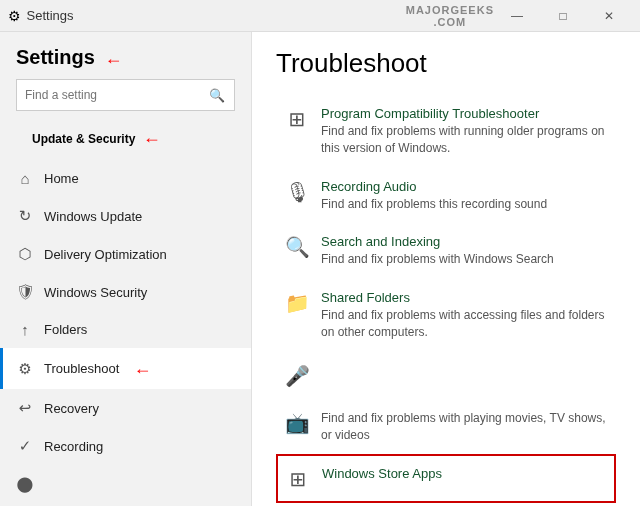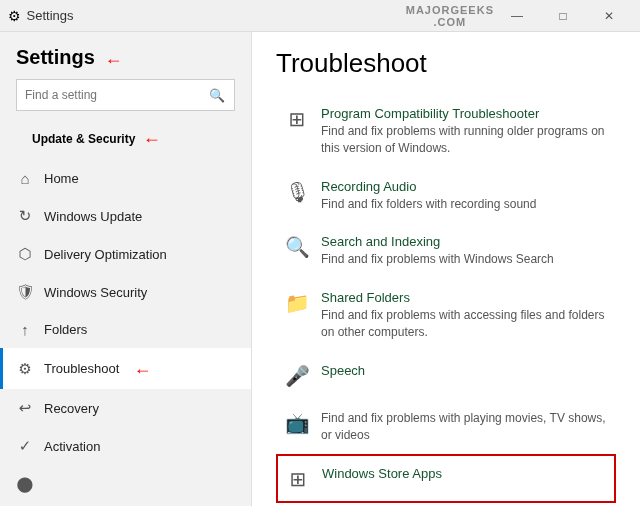--- a/index.html
+++ b/index.html
@@ -270,21 +270,21 @@
           <span class="nav-icon">⚙</span>
           <span>Troubleshoot</span>
           <span class="red-arrow">←</span>
         </div>
         <div class="nav-item">
           <span class="nav-icon">↩</span>
           <span>Recovery</span>
         </div>
         <div class="nav-item">
           <span class="nav-icon">✓</span>
-          <span>Activation</span>
+          <span>Recording</span>
         </div>
         <div class="nav-item">
           <span class="nav-icon">⬤</span>
         </div>
         <div class="nav-item"></div>
       </nav>
   </div>
 
   <div class="content">
     <h1 class="content-title">Troubleshoot</h1>
@@ -294,41 +294,40 @@
           <div class="trouble-icon">⊞</div>
           <div class="trouble-text">
             <div class="trouble-name">Program Compatibility Troubleshooter</div>
             <div class="trouble-desc">Find and fix problems with running older programs on this version of Windows.</div>
           </div>
         </div>
         <div class="trouble-item">
           <div class="trouble-icon">🎙</div>
           <div class="trouble-text">
             <div class="trouble-name">Recording Audio</div>
-            <div class="trouble-desc">Find and fix folders with recording sound</div>
+            <div class="trouble-desc">Find and fix problems this recording sound</div>
           </div>
         </div>
         <div class="trouble-item">
           <div class="trouble-icon">🔍</div>
           <div class="trouble-text">
             <div class="trouble-name">Search and Indexing</div>
             <div class="trouble-desc">Find and fix problems with Windows Search</div>
           </div>
         </div>
         <div class="trouble-item">
           <div class="trouble-icon">📁</div>
           <div class="trouble-text">
             <div class="trouble-name">Shared Folders</div>
             <div class="trouble-desc">Find and fix problems with accessing files and folders on other computers.</div>
           </div>
         </div>
         <div class="trouble-item">
           <div class="trouble-icon">🎤</div>
           <div class="trouble-text">
-            <div class="trouble-name">Speech</div>
           </div>
         </div>
         <div class="trouble-item">
           <div class="trouble-icon">📺</div>
           <div class="trouble-text">
             <div class="trouble-desc">Find and fix problems with playing movies, TV shows, or videos</div>
           </div>
         </div>
         <div class="trouble-item highlighted">
           <div class="trouble-icon">⊞</div>

